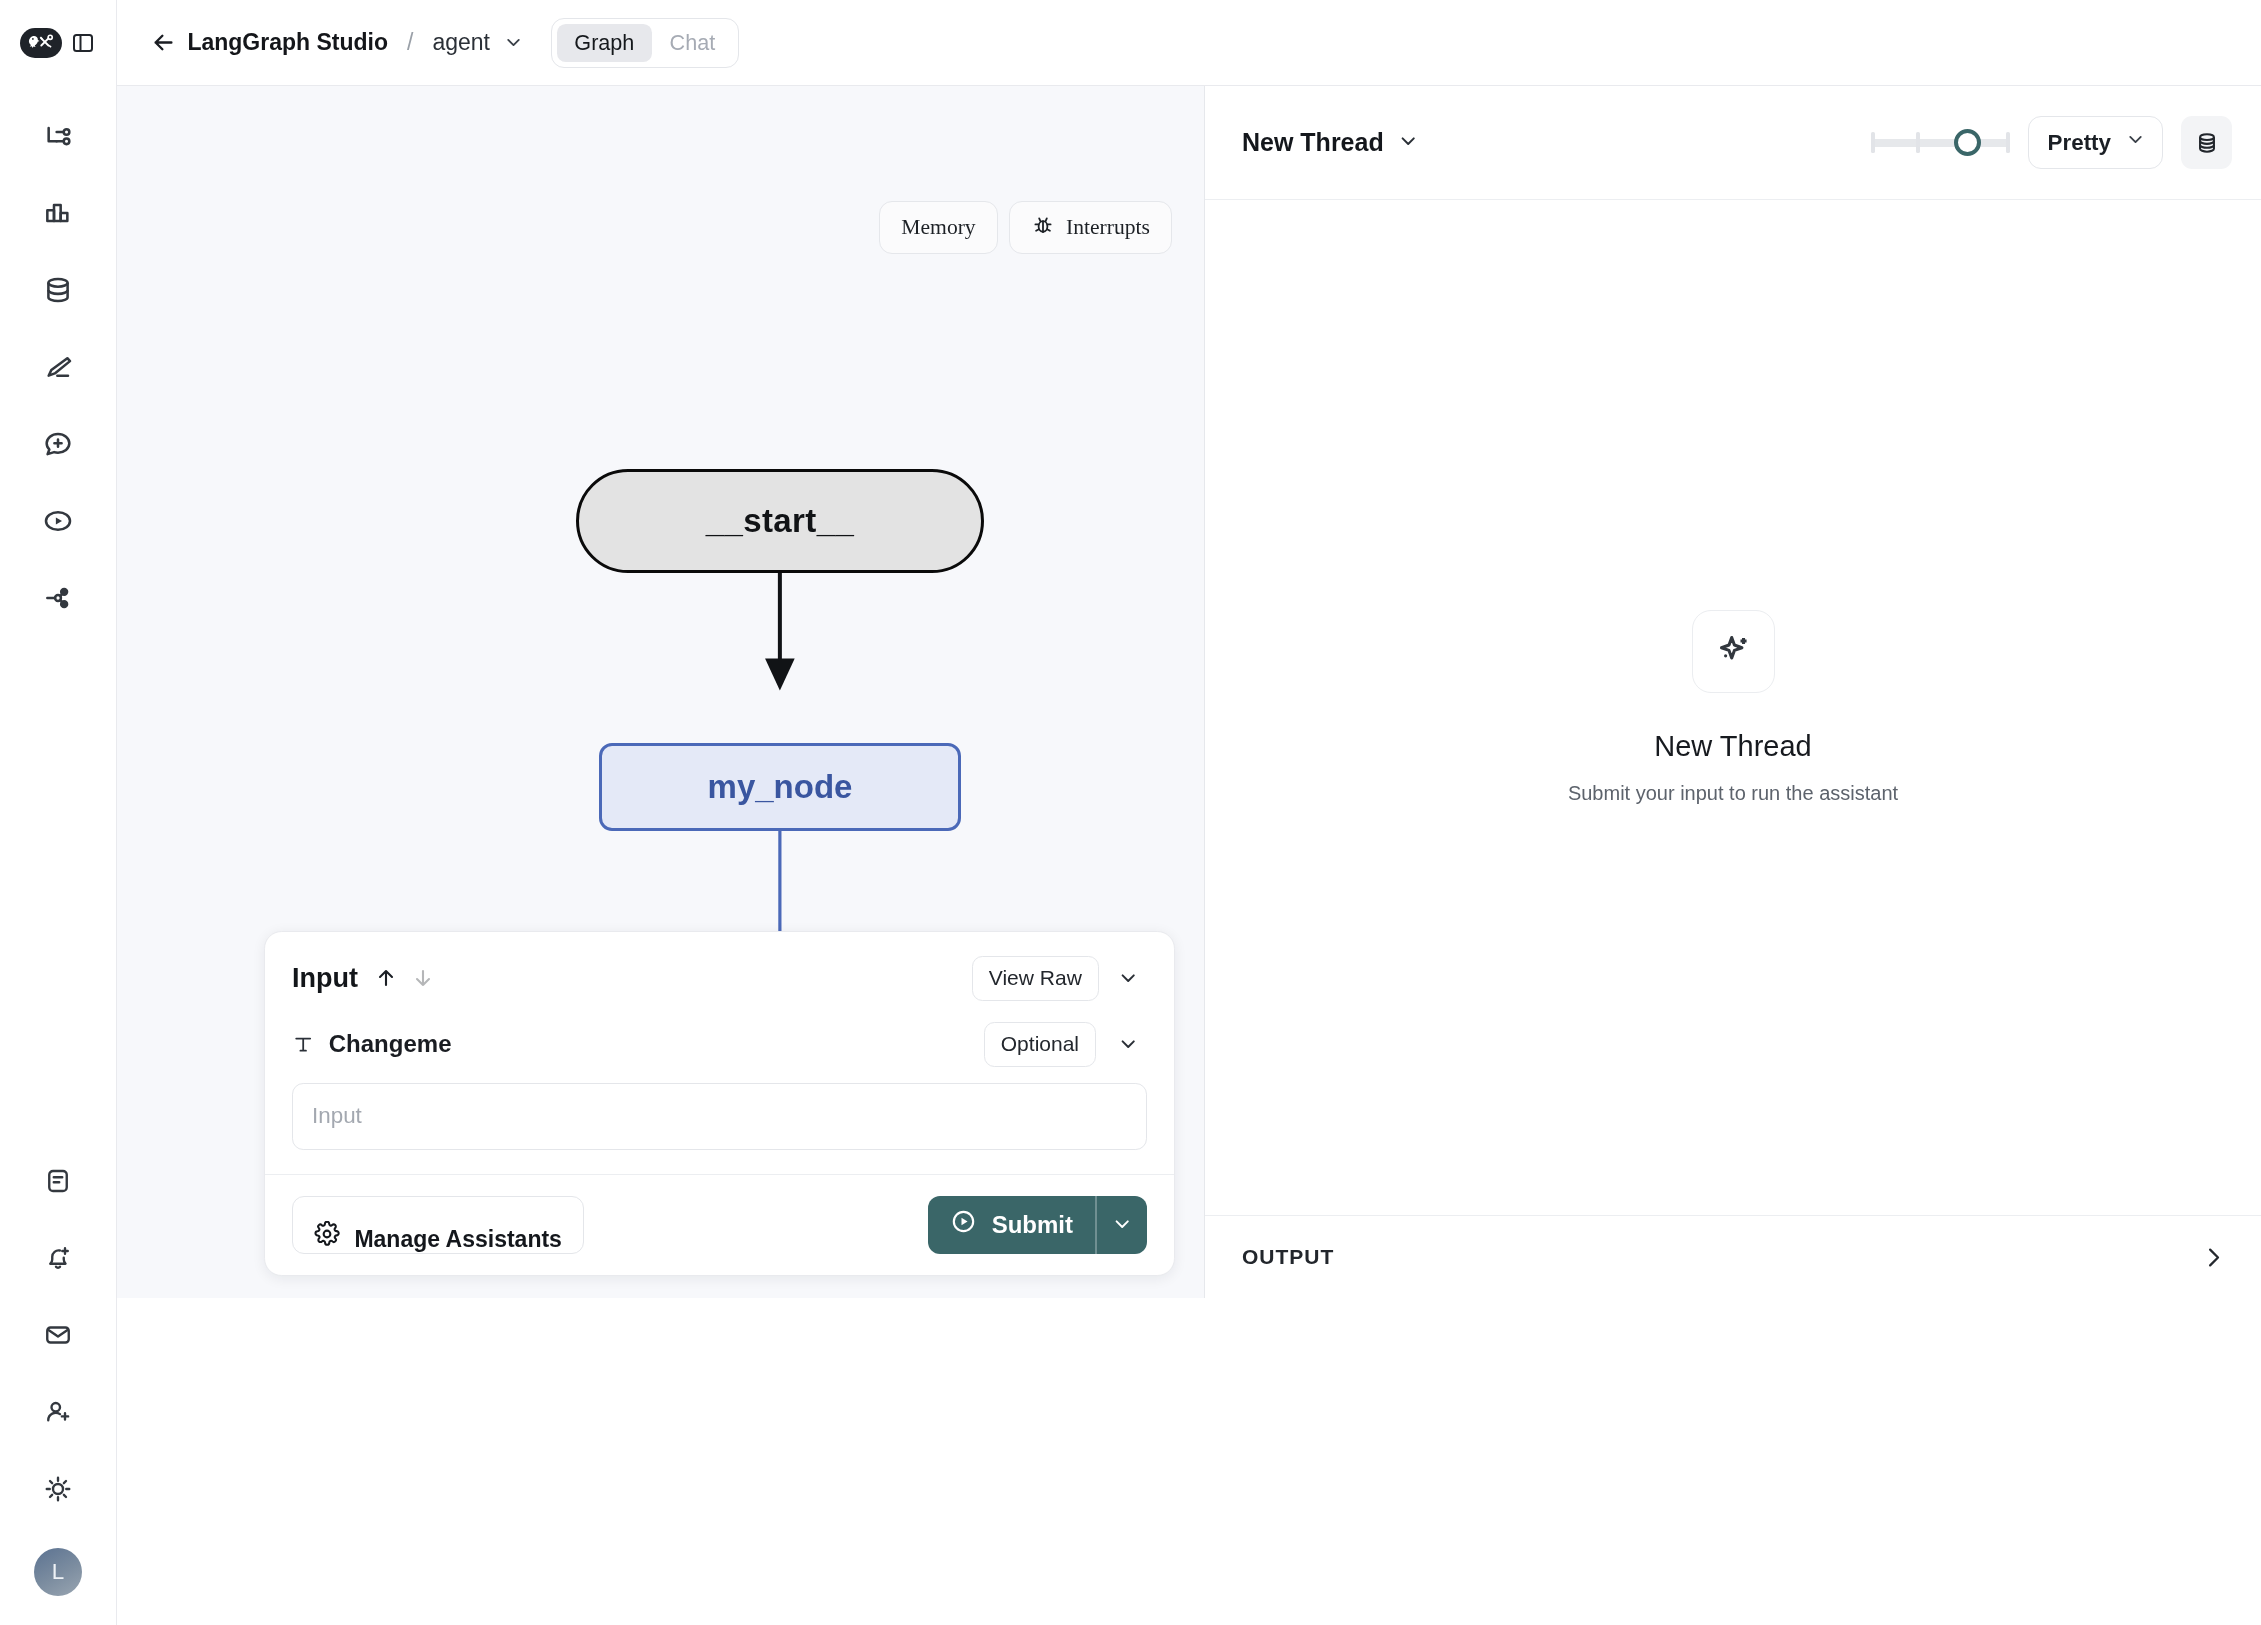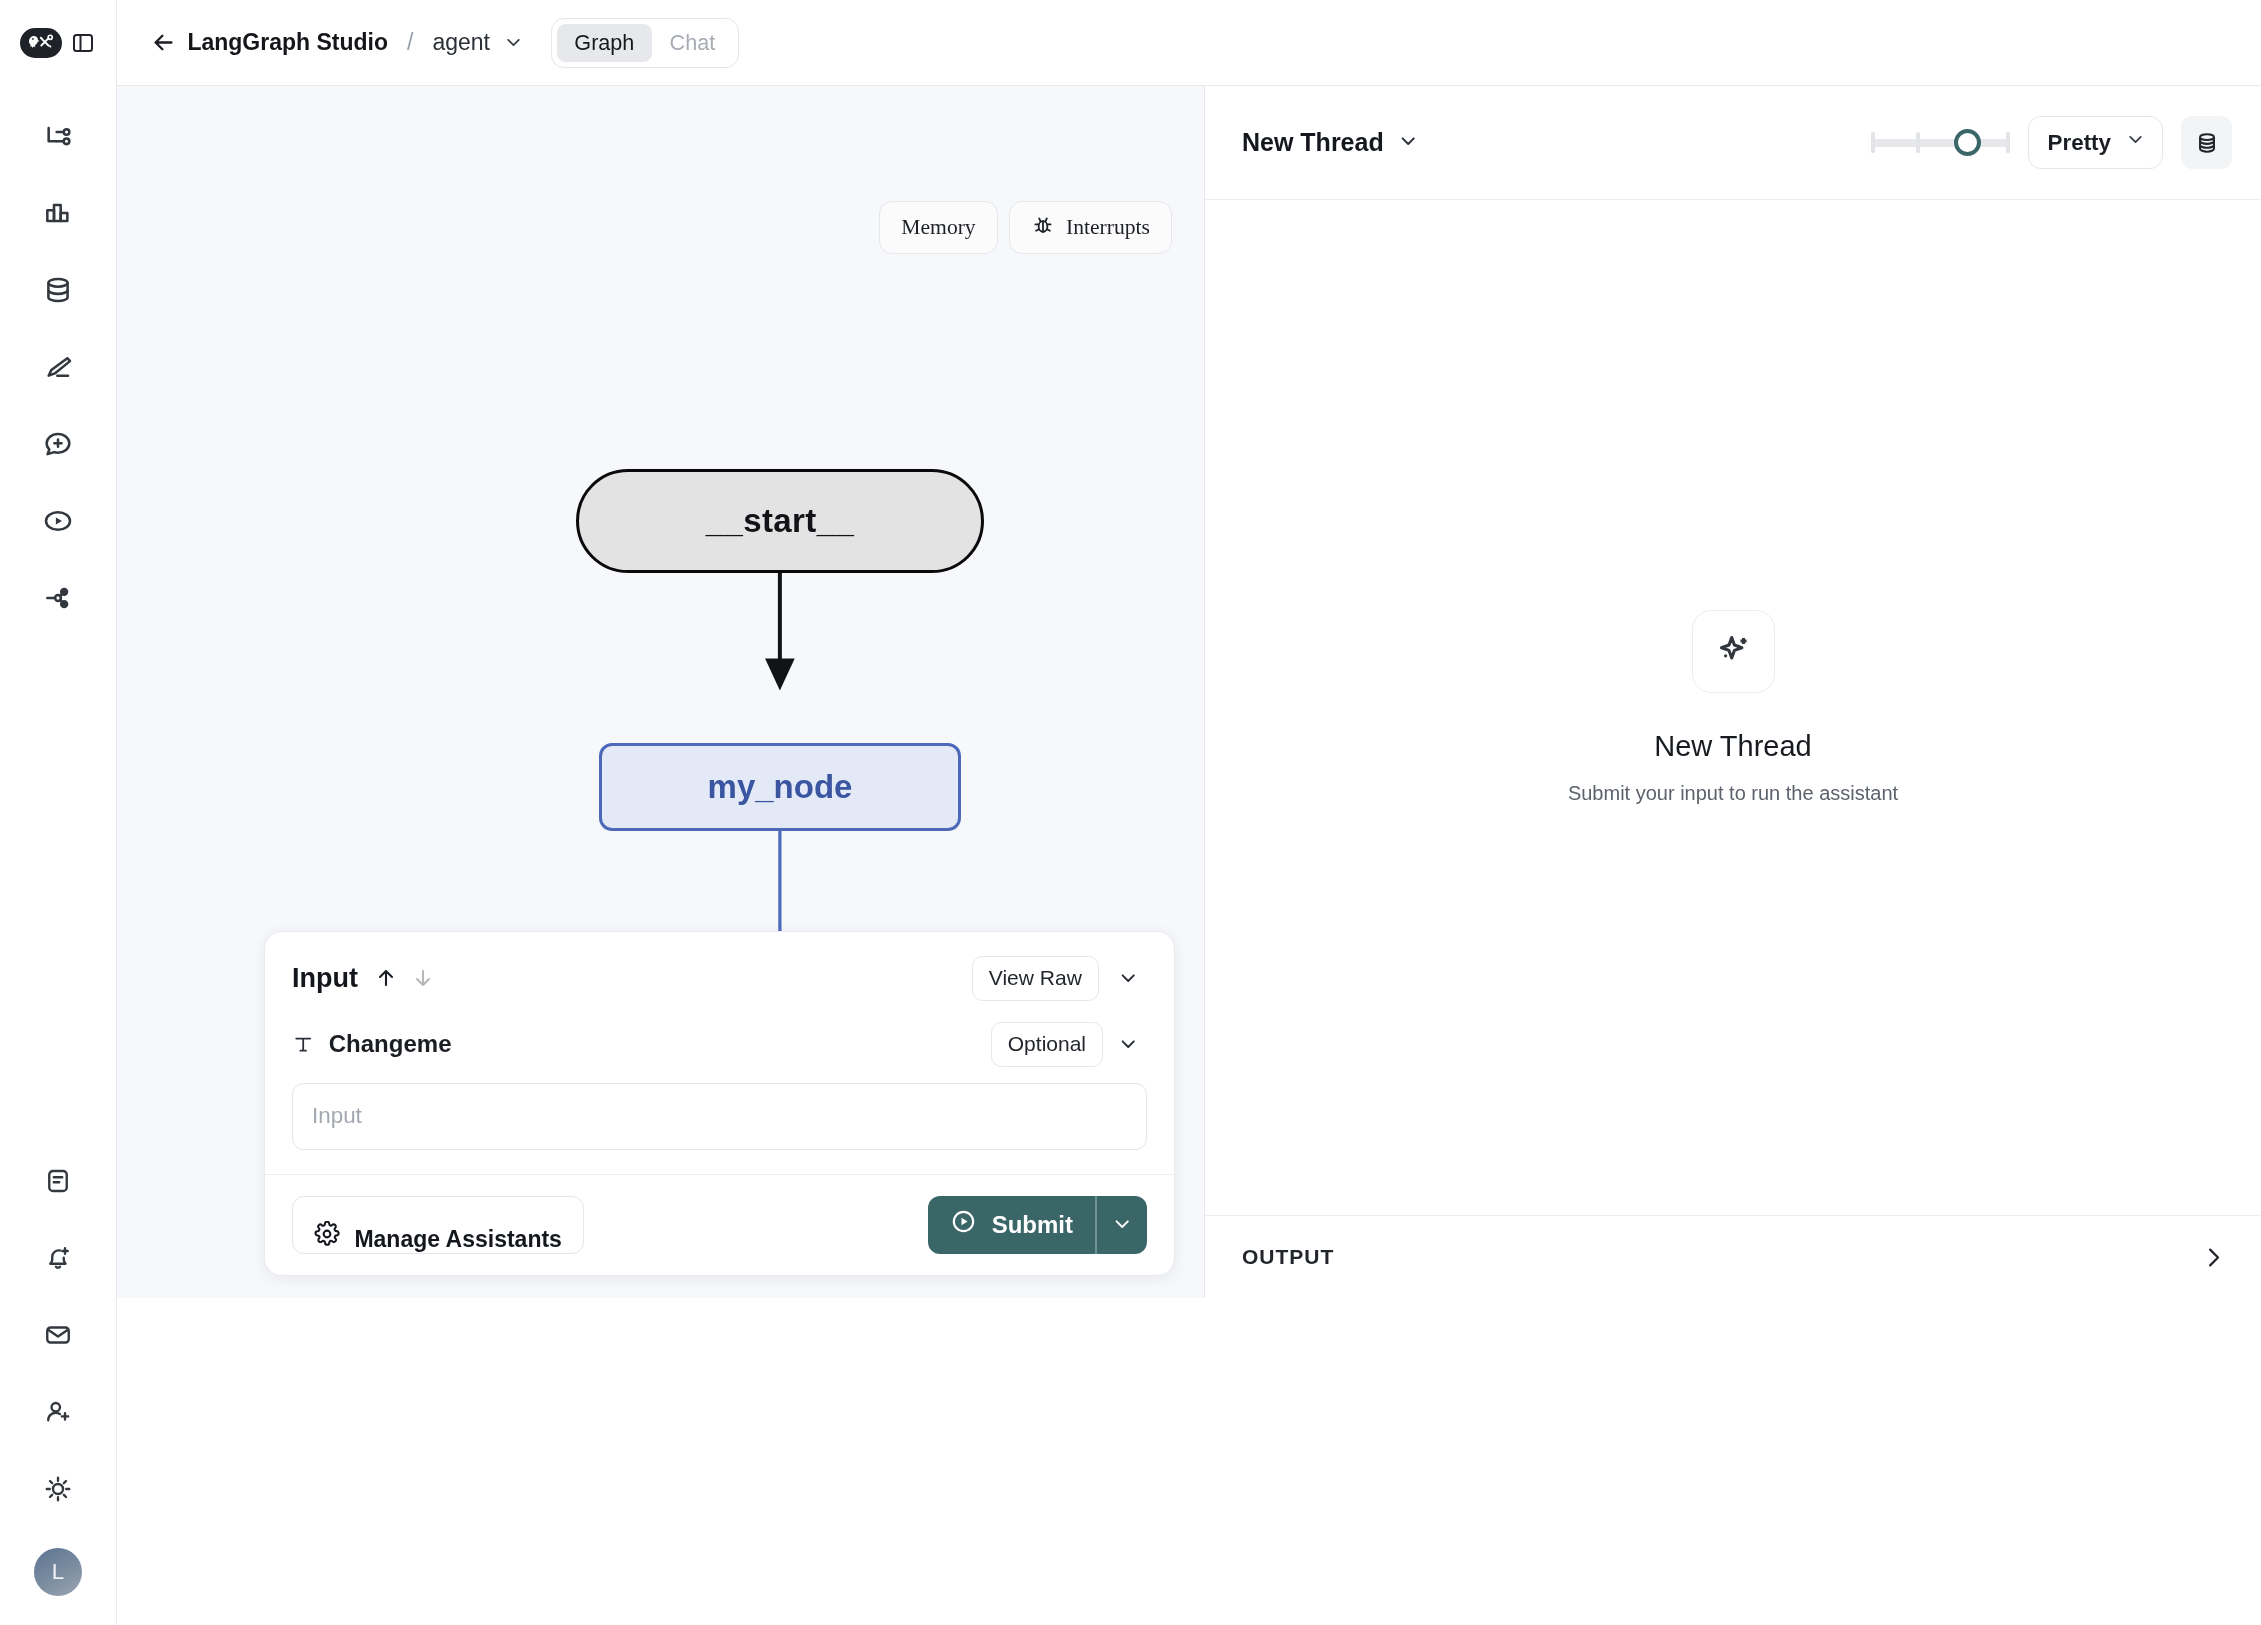--- a/index.html
+++ b/index.html
@@ -141,21 +141,21 @@
     font-size: 21px; color: #23272d; display: flex; align-items: center; cursor: pointer;
   }
   .chev-btn { width: 37px; height: 37px; display:flex; align-items:center; justify-content:center; cursor:pointer; }
 
   .ic-field-head {
     display: flex; align-items: center;
     padding: 14.4px 27px 0 27px;
   }
   .ic-field-icon { margin-right: 14.4px; display: flex; align-items: center; }
   .ic-field-label { font-size: 24px; font-weight: 700; color: #1a1d22; }
-  .ic-field-right { margin-left: auto; display: flex; align-items: center; gap: 7px; }
+  .ic-field-right { margin-left: auto; display: flex; align-items: center; gap: 14px; }
 
   .ic-input-wrap { padding: 16px 27px 24px 27px; }
   .ic-input {
     width: 100%; height: 67px;
     border: 1.6px solid #e4e6ea; border-radius: 11.2px;
     padding: 0 19px; font-size: 22.4px; color: #15181c;
     font-family: "Liberation Sans", sans-serif;
     background: #fff; outline: none;
   }
   .ic-input::placeholder { color: #a3a8b0; }

